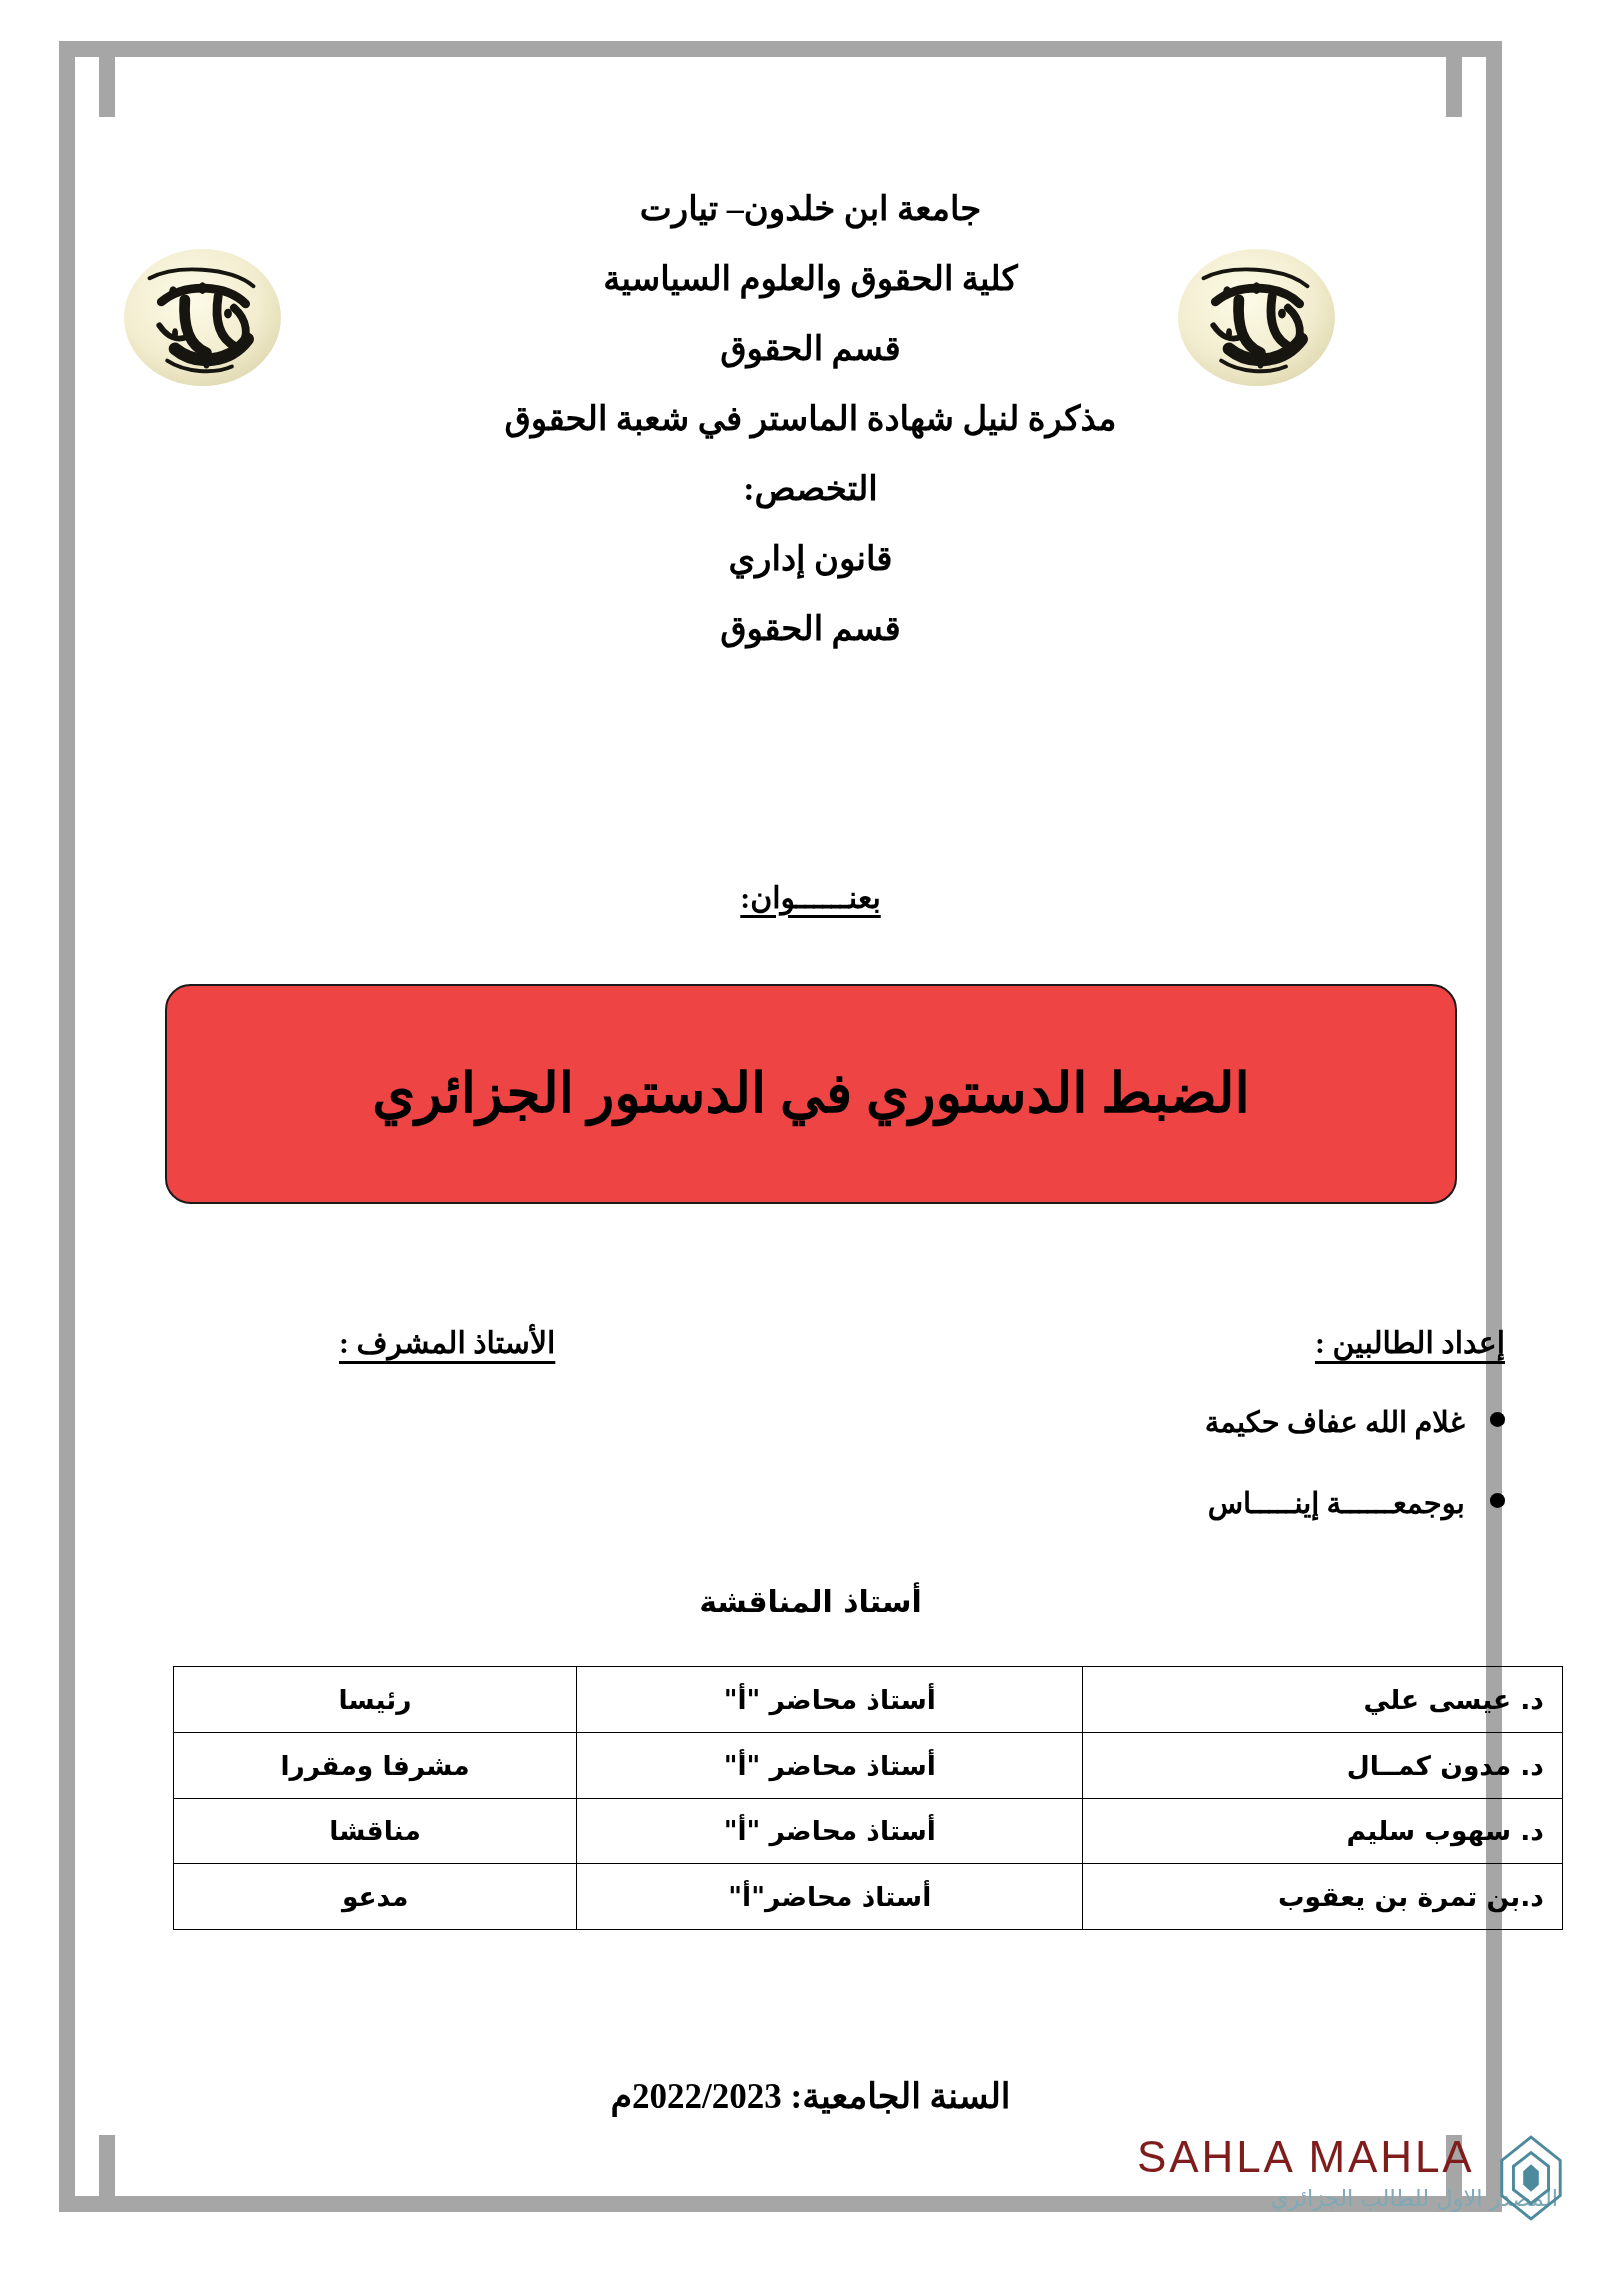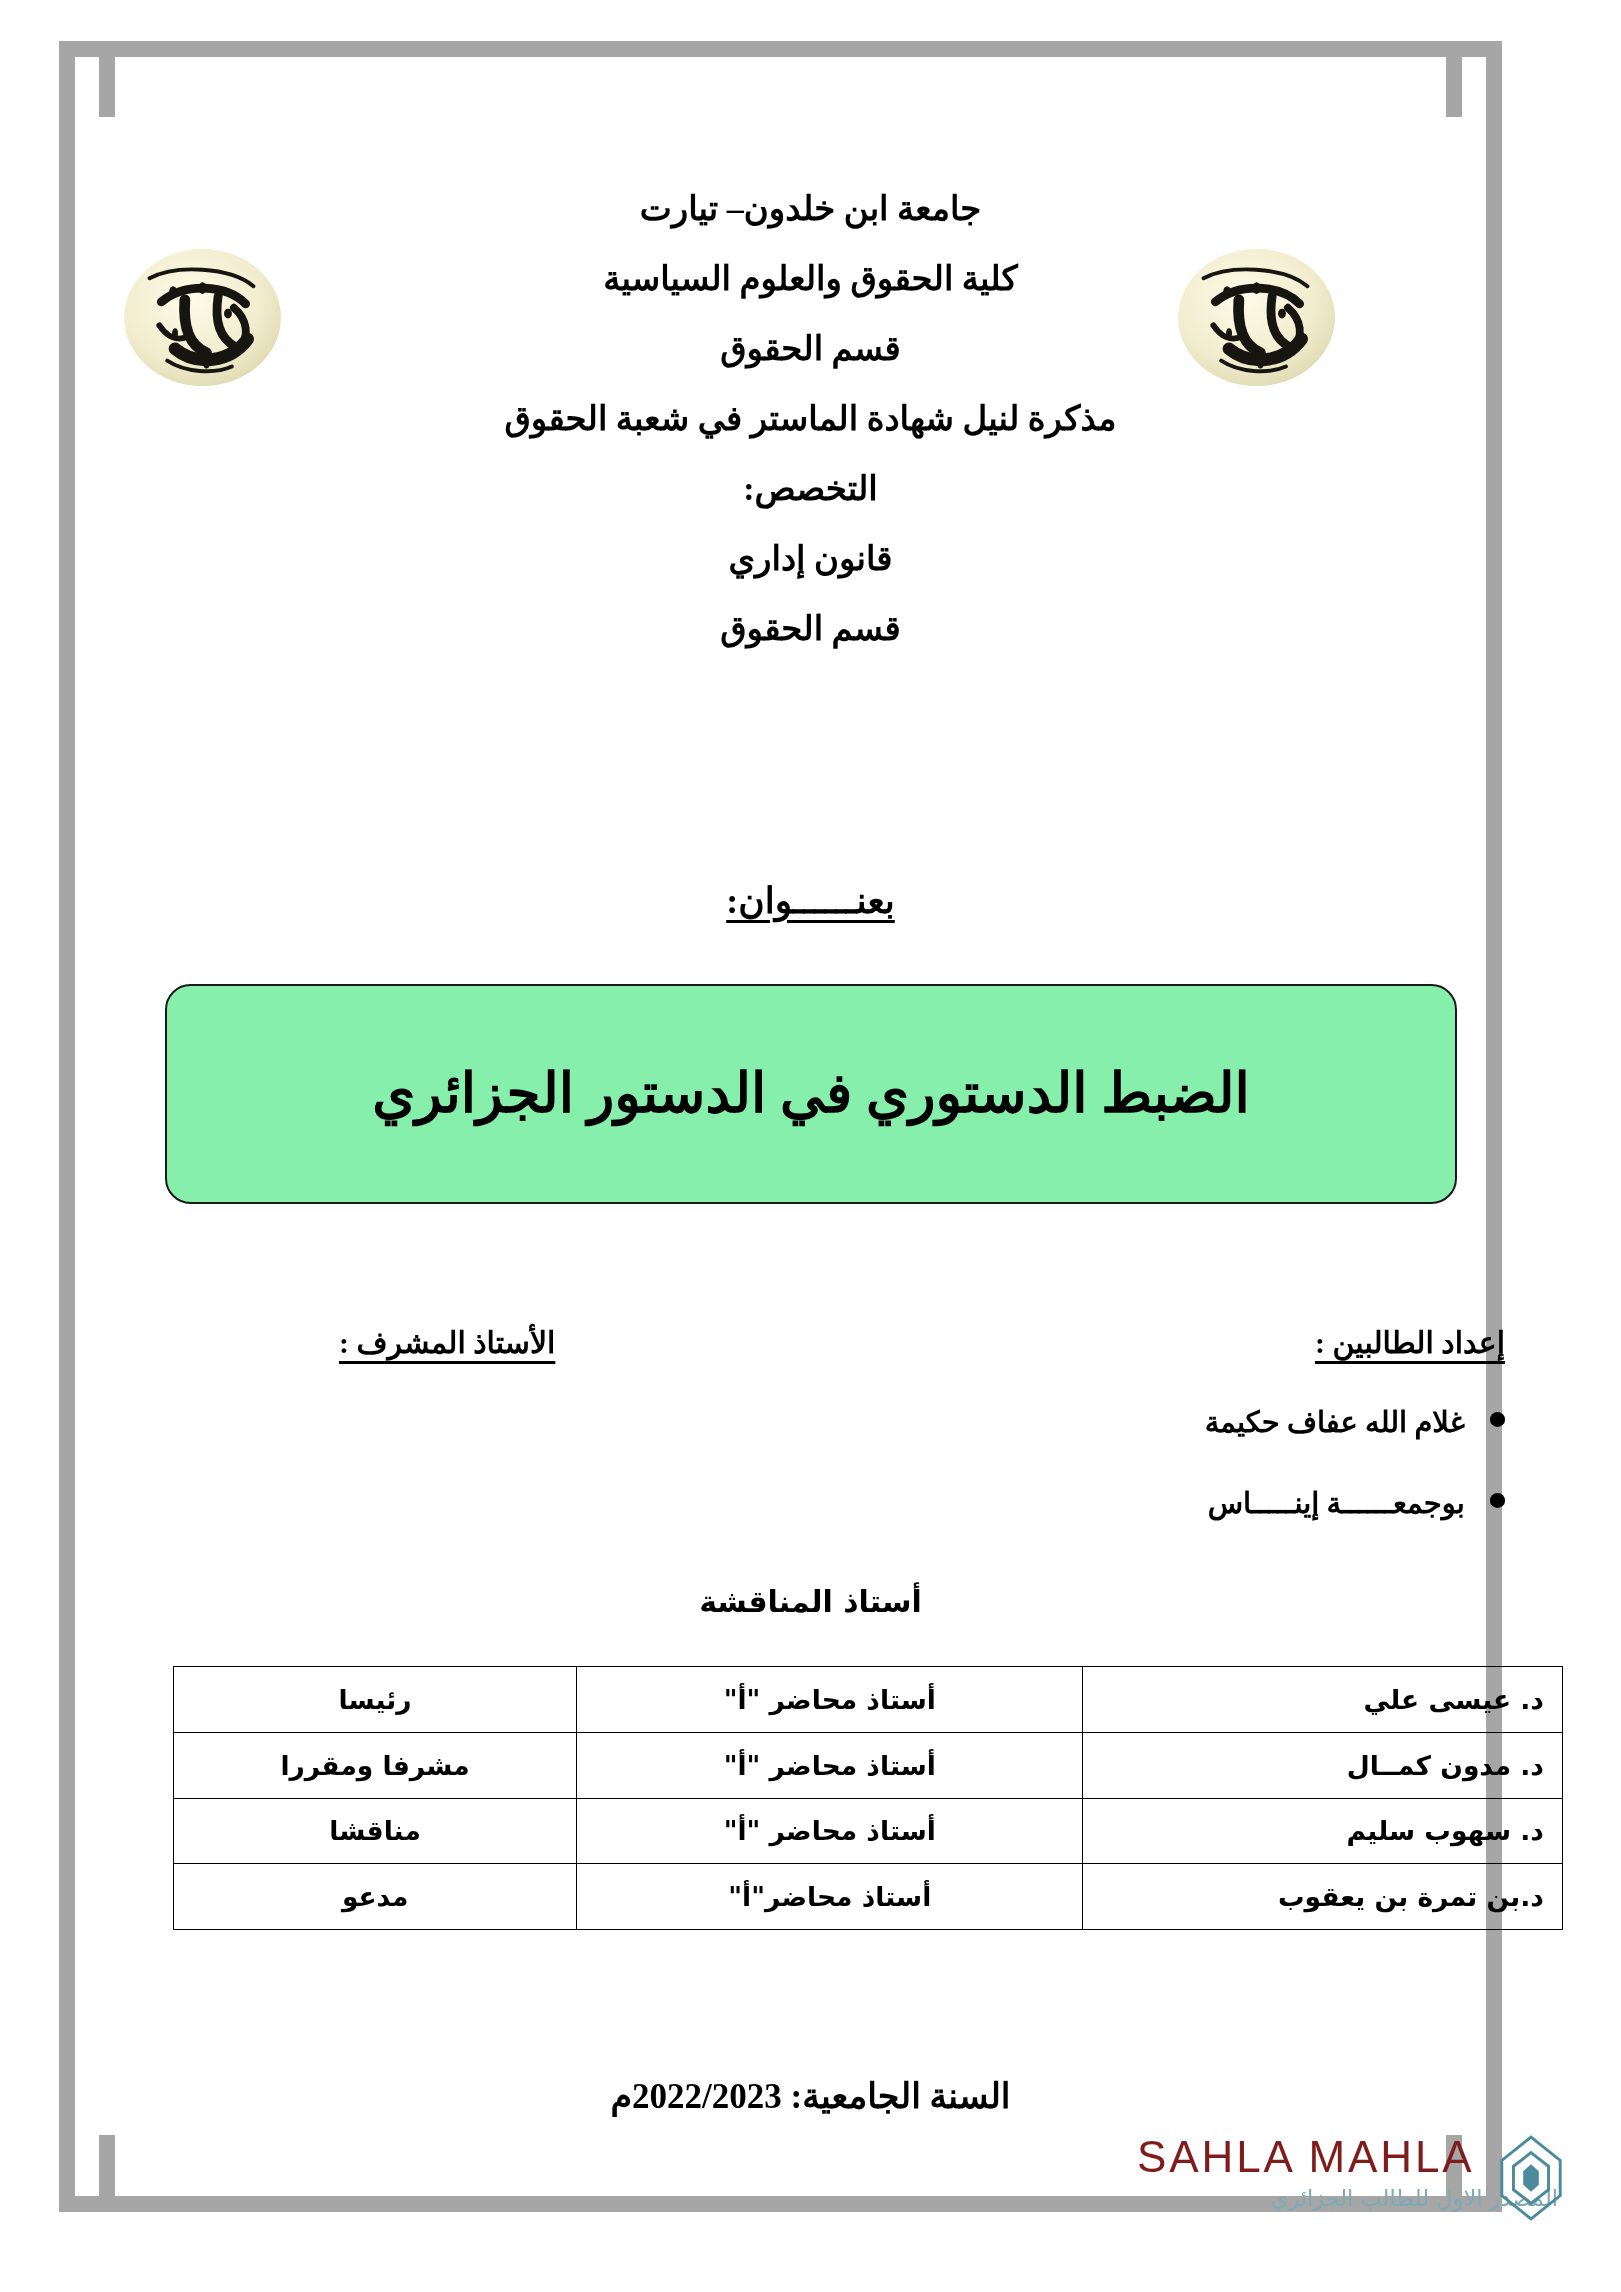--- a/index.html
+++ b/index.html
@@ -76,37 +76,37 @@
 
   
   .benwan-wrap {
     position: absolute;
     left: 0;
     top: 880px;
     width: 1621px;
     text-align: center;
   }
   .benwan {
-    font-size: 36px;
+    font-size: 30px;
     font-weight: bold;
     text-decoration: underline;
     text-underline-offset: 6.9px;
     text-decoration-thickness: 2.9px;
     letter-spacing: 0px;
     font-family: Liberation Serif, serif;
   }
 
   
   .title-box {
     position: absolute;
     left: 165px;
     top: 984px;
     width: 1292px;
     height: 220px;
-    background: #86efac;
+    background: #ef4444;
     border: 2px solid #1a1a1a;
     border-radius: 25.5px;
     display: flex;
     align-items: center;
     justify-content: center;
     box-sizing: border-box;
   }
   .title-text {
     font-size: 55px;
     font-weight: bold;

